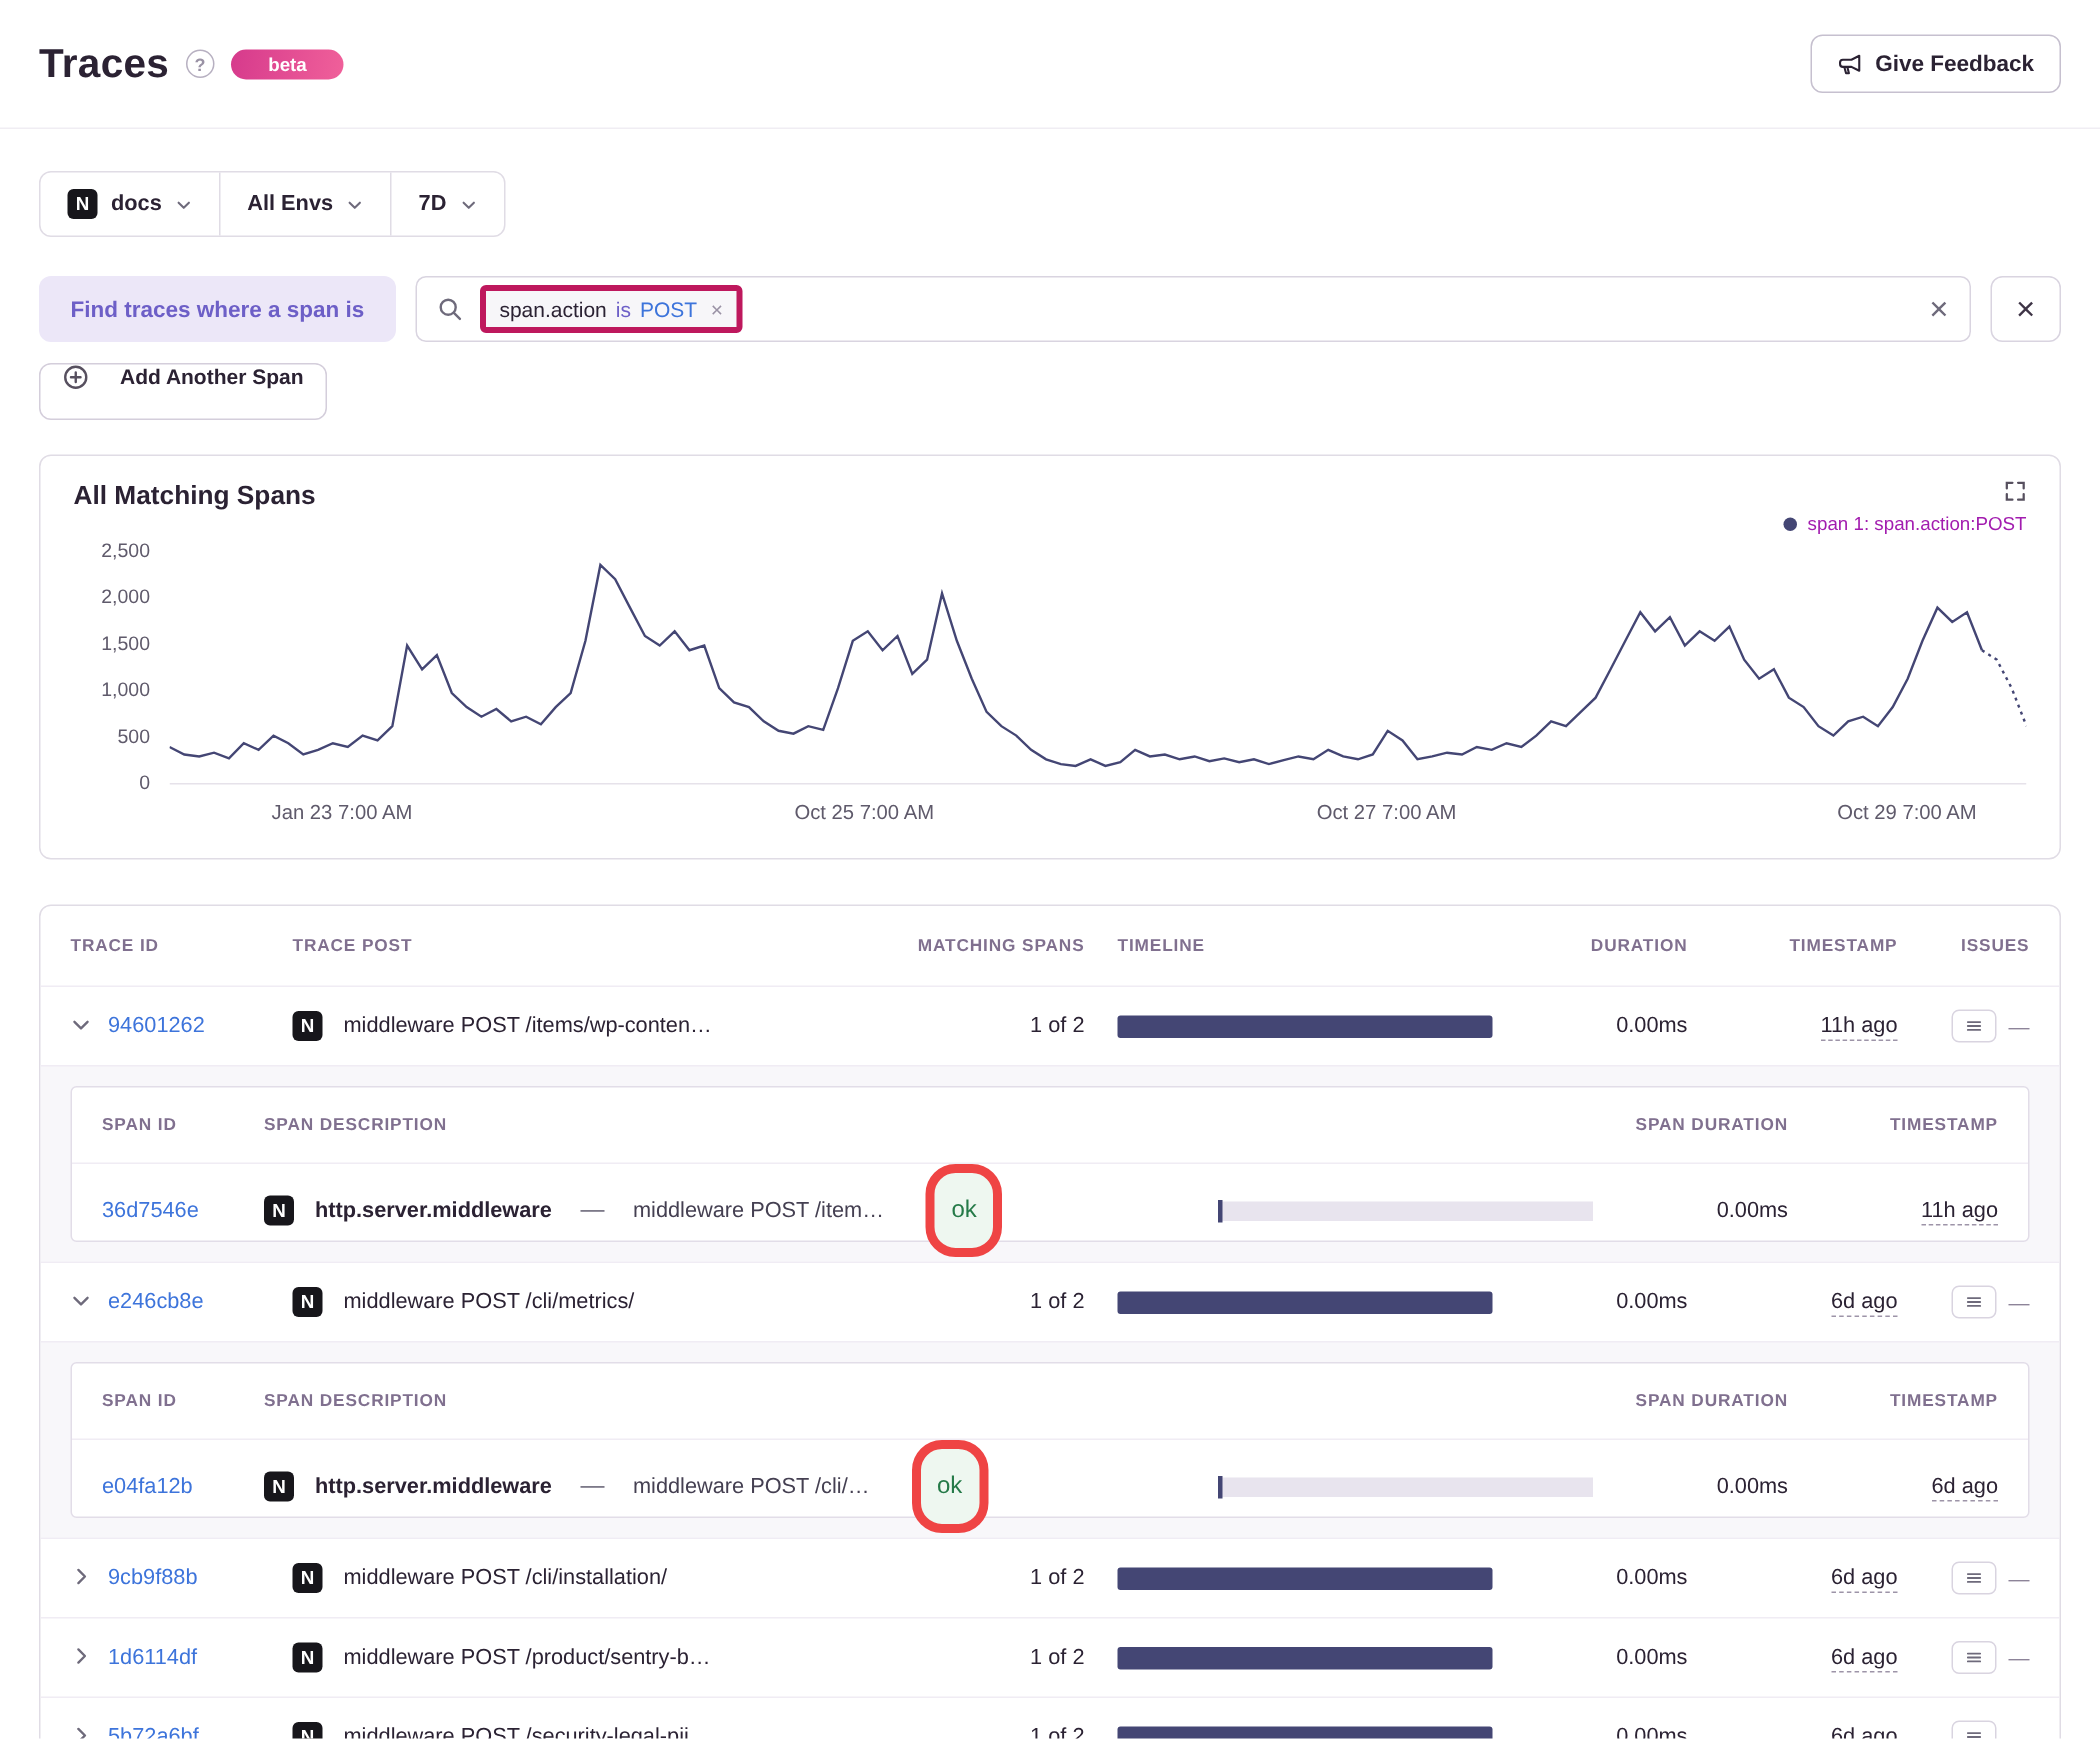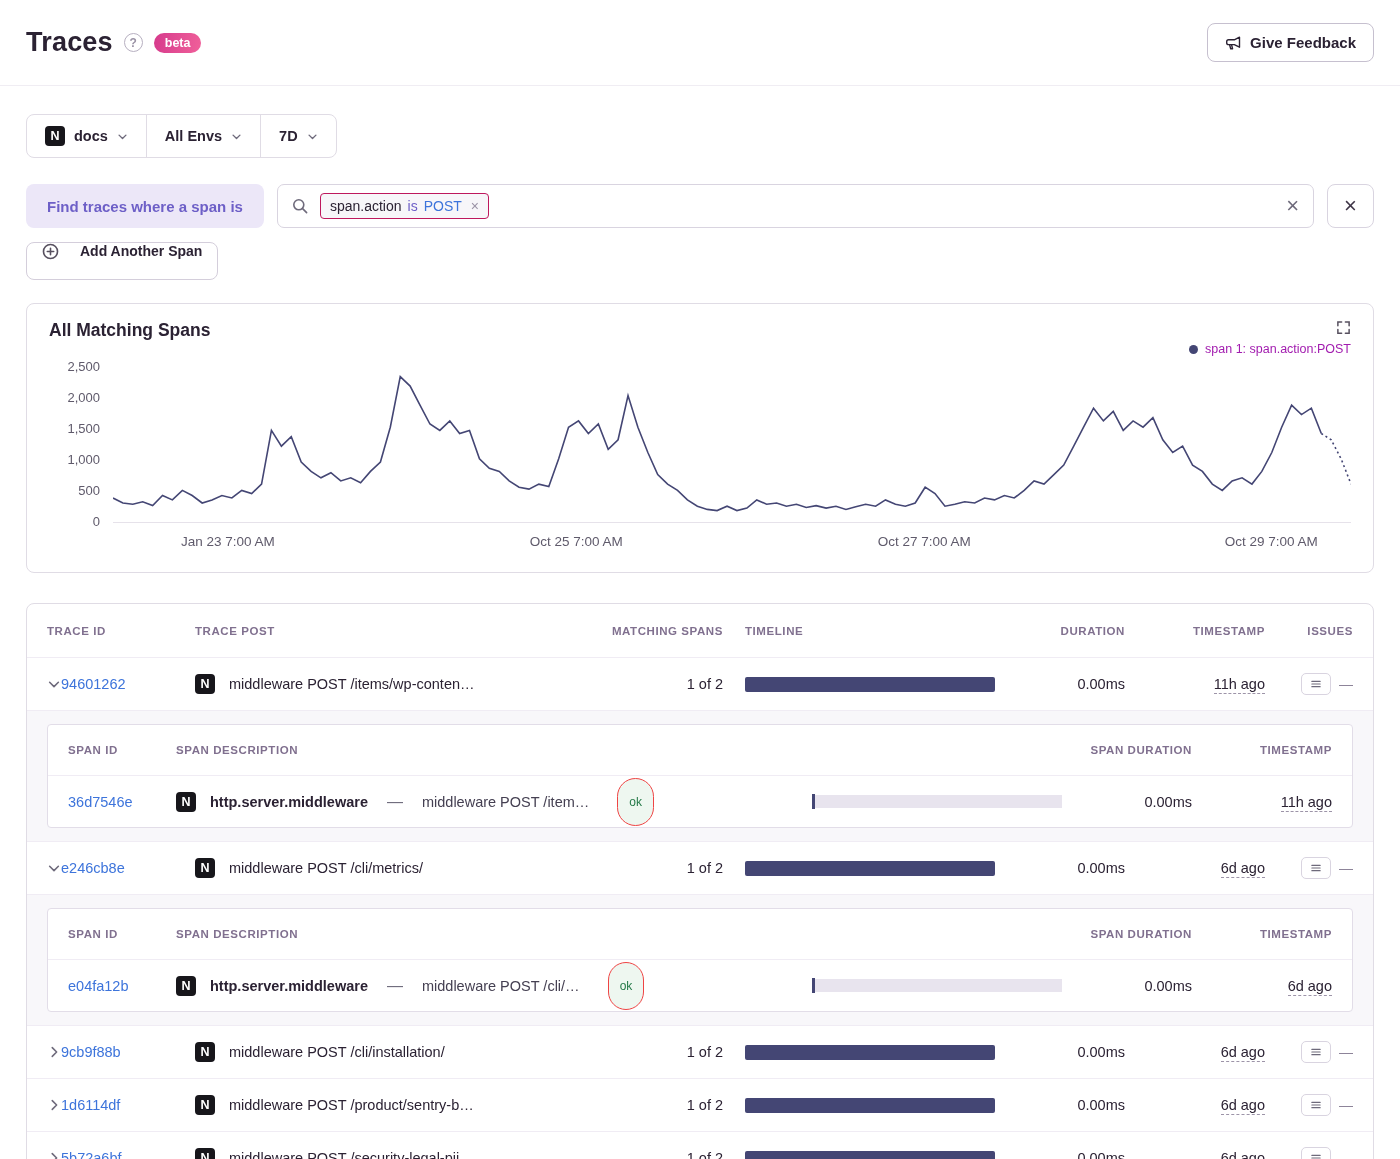--- a/index.html
+++ b/index.html
@@ -17,21 +17,21 @@
 
   
   .topbar { height:86px; display:flex; align-items:center; justify-content:space-between;
             padding:0 26px; border-bottom:1px solid #f0edf3; }
   .topbar-left { display:flex; align-items:center; }
   .page-title { font-size:27px; font-weight:700; color:var(--text); letter-spacing:.2px; }
   .help { width:19px; height:19px; border:1.5px solid #b7b0c1; border-radius:50%;
           color:#9a92a5; font-size:12px; font-weight:700; display:flex; align-items:center;
           justify-content:center; margin-left:11px; cursor:pointer; }
   .beta { margin-left:11px; background:linear-gradient(100deg,#d63a8c,#f0609a); color:#fff;
-          font-size:12.5px; font-weight:600; padding:3px 11px; border-radius:20px; }
+          font-size:12.5px; font-weight:600; padding:3px 25px; border-radius:20px; }
   .feedback-btn { display:flex; align-items:center; gap:9px; border:1px solid #c6c0cf;
           border-radius:8px; background:#fff; padding:10px 17px; font-weight:700;
           font-size:15px; color:var(--text); cursor:pointer; font-family:inherit; }
 
   main { padding:0 26px; }
 
   
   .filterbar { display:inline-flex; margin-top:28px; border:1px solid var(--border);
                border-radius:8px; background:#fff; height:44px; align-items:stretch; }
   .fbtn { display:flex; align-items:center; gap:9px; padding:0 18px; font-weight:700;
@@ -41,21 +41,21 @@
   .chev-sm { color:#6e6a7b; }
 
   
   .search-row { display:flex; gap:13px; margin-top:26px; align-items:center; }
   .find-label { background:#ece7f8; color:var(--accent); font-weight:700; font-size:15px;
                 padding:0 21px; height:44px; display:flex; align-items:center;
                 border-radius:8px; white-space:nowrap;text-align:center; }
   .searchbox { flex:1; height:44px; border:1px solid #d9d4e0; border-radius:7px;
                display:flex; align-items:center; padding:0 14px; gap:12px; background:#fff; cursor:text; }
   .token { display:flex; align-items:center; gap:6px; background:#f7f6f9;
-           border:1px solid #be185d; border-radius:4px; padding:4px 9px; font-size:14px; cursor:pointer; }
+           border:4px solid #be185d; border-radius:4px; padding:4px 9px; font-size:14px; cursor:pointer; }
   .token .k { color:var(--text); }
   .token .o { color:var(--accent); }
   .token .v { color:var(--link); }
   .tok-x { color:#9a92a5; font-size:14px; margin-left:3px; cursor:pointer; }
   .clear-x { margin-left:auto; color:#6e6a7b; font-size:22px; background:none; border:none;
              cursor:pointer; line-height:1; font-family:inherit; }
   .close-btn { width:47px; height:44px; border:1px solid #d9d4e0; border-radius:8px;
                background:#fff; font-size:22px; color:#3e3446; cursor:pointer; line-height:1; font-family:inherit; }
 
   .add-span { margin-top:14px; display:inline-flex; align-items:flex-start; gap:21px;
@@ -83,21 +83,21 @@
 
   
   .table { border:1px solid var(--border); border-radius:8px; margin-top:30px;
            background:#fff; overflow:hidden; }
   .g-row { display:grid; grid-template-columns:148px minmax(0,1fr) 150px 270px 110px 140px 88px;
            align-items:center; padding:0 20px; }
   .t-head { height:53px; }
   .h { font-size:11.5px; font-weight:700; letter-spacing:.05em; color:var(--gray); }
   .r { text-align:right; }
   .t-row { height:53px; border-top:1px solid var(--border-light); }
-  .c-id { display:flex; align-items:center; }
+  .c-id { display:flex; gap:11px; }
   .chev { color:#6e6a7b; display:flex; cursor:pointer; }
   .link { color:var(--link); font-size:14.5px; text-decoration:none; cursor:pointer; }
   .c-root { display:flex; align-items:center; gap:14px; min-width:0; }
   .nicon { width:20px; height:20px; border-radius:4px; background:#17161b; color:#fff;
            font-weight:700; font-size:12.5px; display:flex; align-items:center;
            justify-content:center; flex:none; }
   .root-text { font-size:14.5px; color:var(--text); white-space:nowrap; overflow:hidden;
                text-overflow:ellipsis; }
   .c-match { text-align:right; padding-right:22px; font-size:14.5px; color:var(--text); }
   .bar { width:250px; height:15px; background:var(--navy); border-radius:2px; }
@@ -113,22 +113,22 @@
   .sub-wrap { background:#f8f7fa; padding:13px 20px; border-top:1px solid var(--border-light); }
   .sub-table { background:#fff; border:1px solid #e2dde8; border-radius:4px; }
   .s-grid { display:grid; grid-template-columns:108px minmax(0,1fr) 270px 110px 140px;
             align-items:center; padding:0 20px; }
   .s-head { height:51px; border-bottom:1px solid var(--border-light); }
   .s-row { height:51px; }
   .op { font-weight:700; font-size:14.5px; color:var(--text); white-space:nowrap; }
   .sep { color:#6e6a7b; margin:0 5px; }
   .desc { color:#454052; font-size:14.5px; white-space:nowrap; overflow:hidden;
           text-overflow:ellipsis; }
-  .ok { background:#eef7f0; border:1px solid #ef4444; color:#257a48; border-radius:20px;
-        font-size:12px; padding:16px 11px; margin-left:14px; flex:none; }
+  .ok { background:#eef7f0; border:6px solid #ef4444; color:#257a48; border-radius:20px;
+        font-size:16px; padding:16px 11px; margin-left:14px; flex:none; }
   .span-bar { width:250px; height:13px; background:#e8e4ee; position:relative; }
   .span-bar i { position:absolute; left:0; top:-1px; width:3px; height:15px; background:var(--navy); }
 </style>
 </head>
 <body>
 
 <header class="topbar">
   <div class="topbar-left">
     <h1 class="page-title">Traces</h1>
     <span class="help">?</span>

